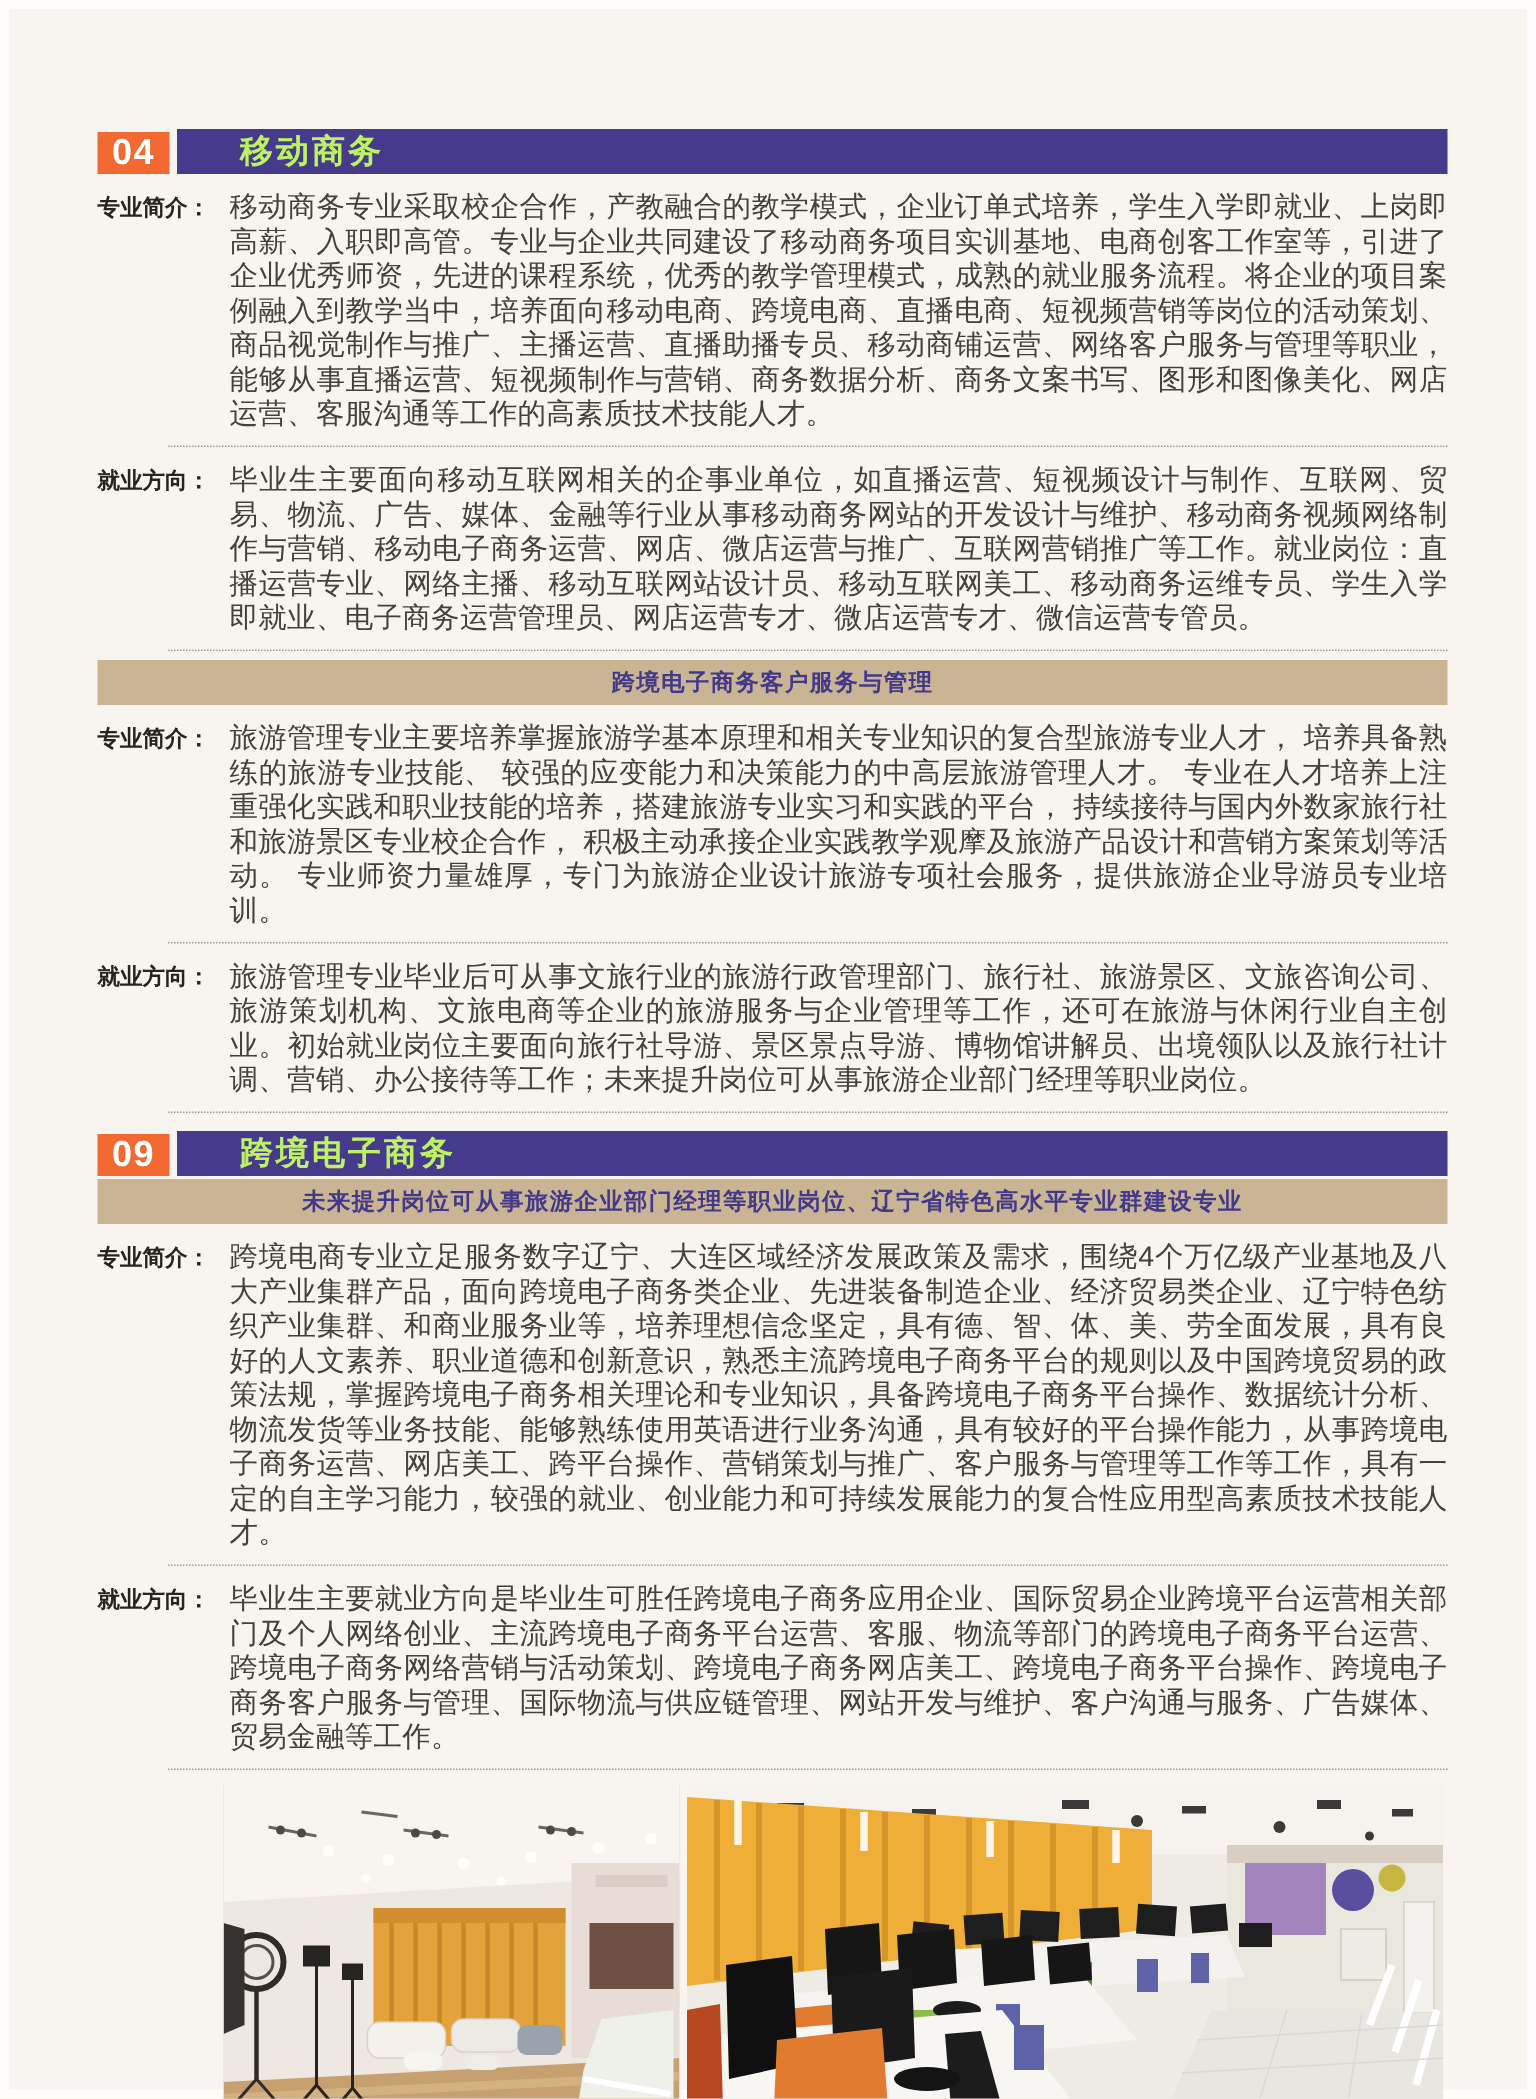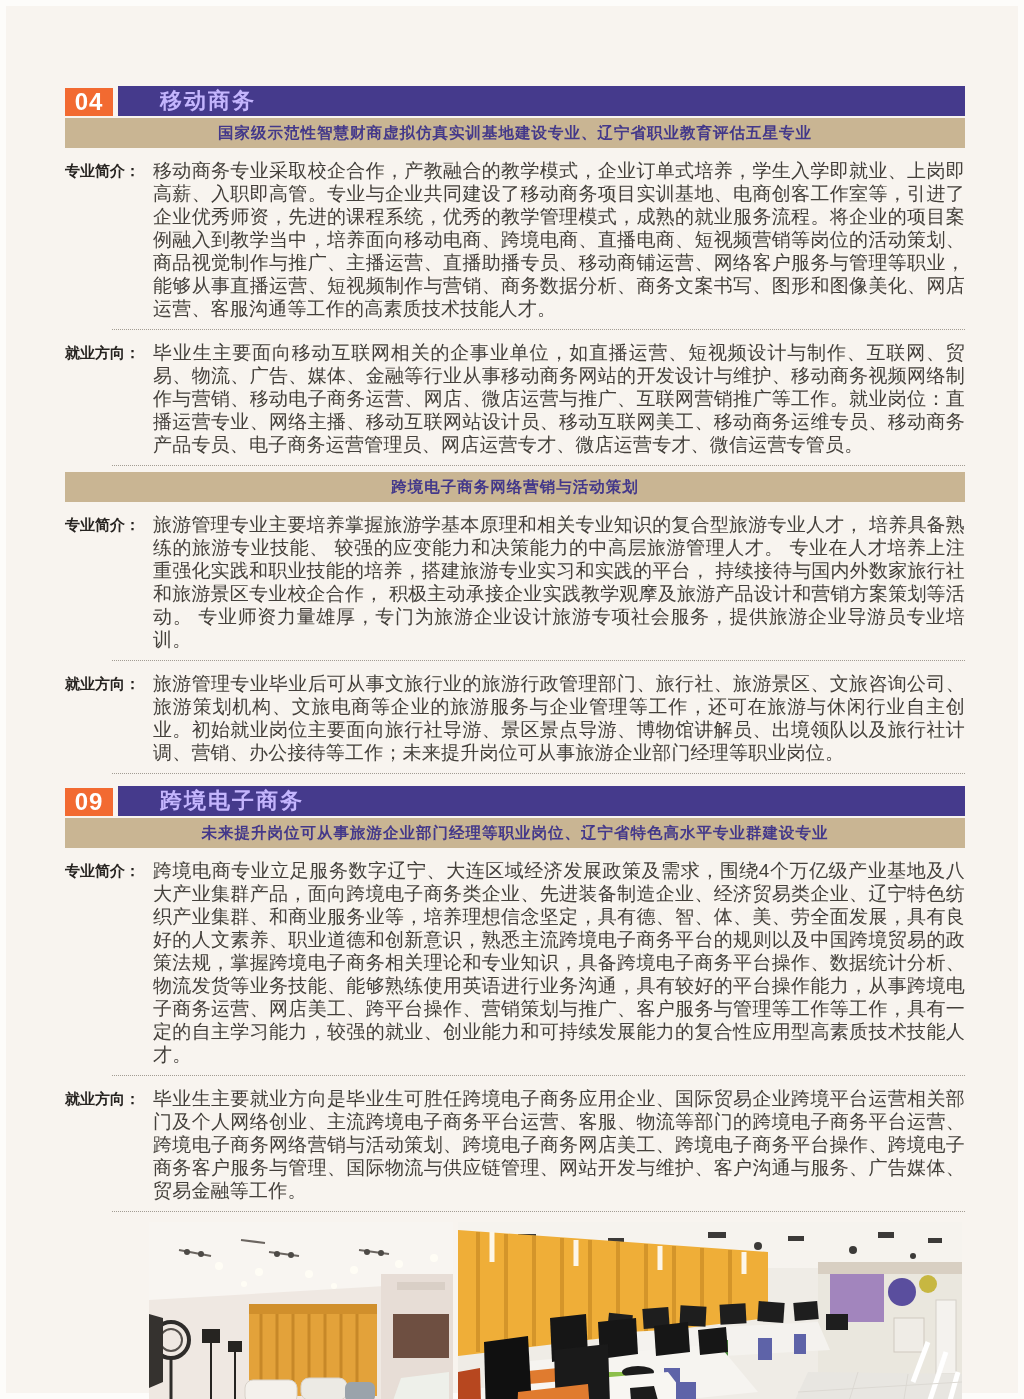--- a/index.html
+++ b/index.html
@@ -14,21 +14,21 @@
   .content{padding:80px 59px 0 65px;}
   
   .sec-header{display:flex;align-items:flex-end;height:36px;}
   .sec-num{
     flex:0 0 48px;background:#f26a31;color:#fff;
     font-size:24px;font-weight:bold;
     display:flex;align-items:center;justify-content:center;
     letter-spacing:1px;
   }
   .sec-bar{
-    flex:1;margin-left:5px;background:#453a8c;color:#c4b5fd;
+    flex:1;margin-left:5px;background:#453a8c;color:#bef264;
     display:flex;align-items:center;
   }
   .sec-title{font-size:22px;font-weight:bold;padding-left:42px;letter-spacing:2px;}
   .sec-subbar{
     margin-top:2px;height:30px;background:#c9b593;
     color:#43388a;font-size:15.5px;font-weight:bold;
     display:flex;align-items:center;justify-content:center;
     letter-spacing:1px;
   }
   
@@ -57,35 +57,34 @@
 
 <div class="content">
 
   <section>
     <div class="sec-header">
       <div class="sec-num">04</div>
       <div class="sec-bar">
         <span class="sec-title">移动商务</span>
       </div>
     </div>
-    <div class="sec-subbar">国家级示范性智慧财商虚拟仿真实训基地建设专业、辽宁省职业教育评估五星专业</div>
     <div class="para">
       <div class="para-label">专业简介：</div>
       <div class="para-text">移动商务专业采取校企合作，产教融合的教学模式，企业订单式培养，学生入学即就业、上岗即高薪、入职即高管。专业与企业共同建设了移动商务项目实训基地、电商创客工作室等，引进了企业优秀师资，先进的课程系统，优秀的教学管理模式，成熟的就业服务流程。将企业的项目案例融入到教学当中，培养面向移动电商、跨境电商、直播电商、短视频营销等岗位的活动策划、商品视觉制作与推广、主播运营、直播助播专员、移动商铺运营、网络客户服务与管理等职业，能够从事直播运营、短视频制作与营销、商务数据分析、商务文案书写、图形和图像美化、网店运营、客服沟通等工作的高素质技术技能人才。</div>
     </div>
     <div class="dotsep"></div>
     <div class="para">
       <div class="para-label">就业方向：</div>
-      <div class="para-text">毕业生主要面向移动互联网相关的企事业单位，如直播运营、短视频设计与制作、互联网、贸易、物流、广告、媒体、金融等行业从事移动商务网站的开发设计与维护、移动商务视频网络制作与营销、移动电子商务运营、网店、微店运营与推广、互联网营销推广等工作。就业岗位：直播运营专业、网络主播、移动互联网站设计员、移动互联网美工、移动商务运维专员、移动商务产品专员、电子商务运营管理员、网店运营专才、微店运营专才、微信运营专管员。</div>
+      <div class="para-text">毕业生主要面向移动互联网相关的企事业单位，如直播运营、短视频设计与制作、互联网、贸易、物流、广告、媒体、金融等行业从事移动商务网站的开发设计与维护、移动商务视频网络制作与营销、移动电子商务运营、网店、微店运营与推广、互联网营销推广等工作。就业岗位：直播运营专业、网络主播、移动互联网站设计员、移动互联网美工、移动商务运维专员、学生入学即就业、电子商务运营管理员、网店运营专才、微店运营专才、微信运营专管员。</div>
     </div>
     <div class="dotsep"></div>
   </section>
 
   <section>
-    <div class="sec-subbar">跨境电子商务网络营销与活动策划</div>
+    <div class="sec-subbar">跨境电子商务客户服务与管理</div>
     <div class="para">
       <div class="para-label">专业简介：</div>
       <div class="para-text">旅游管理专业主要培养掌握旅游学基本原理和相关专业知识的复合型旅游专业人才， 培养具备熟练的旅游专业技能、 较强的应变能力和决策能力的中高层旅游管理人才。 专业在人才培养上注重强化实践和职业技能的培养，搭建旅游专业实习和实践的平台， 持续接待与国内外数家旅行社和旅游景区专业校企合作， 积极主动承接企业实践教学观摩及旅游产品设计和营销方案策划等活动。 专业师资力量雄厚，专门为旅游企业设计旅游专项社会服务，提供旅游企业导游员专业培训。</div>
     </div>
     <div class="dotsep"></div>
     <div class="para">
       <div class="para-label">就业方向：</div>
       <div class="para-text">旅游管理专业毕业后可从事文旅行业的旅游行政管理部门、旅行社、旅游景区、文旅咨询公司、旅游策划机构、文旅电商等企业的旅游服务与企业管理等工作，还可在旅游与休闲行业自主创业。初始就业岗位主要面向旅行社导游、景区景点导游、博物馆讲解员、出境领队以及旅行社计调、营销、办公接待等工作；未来提升岗位可从事旅游企业部门经理等职业岗位。</div>
     </div>
     <div class="dotsep"></div>

